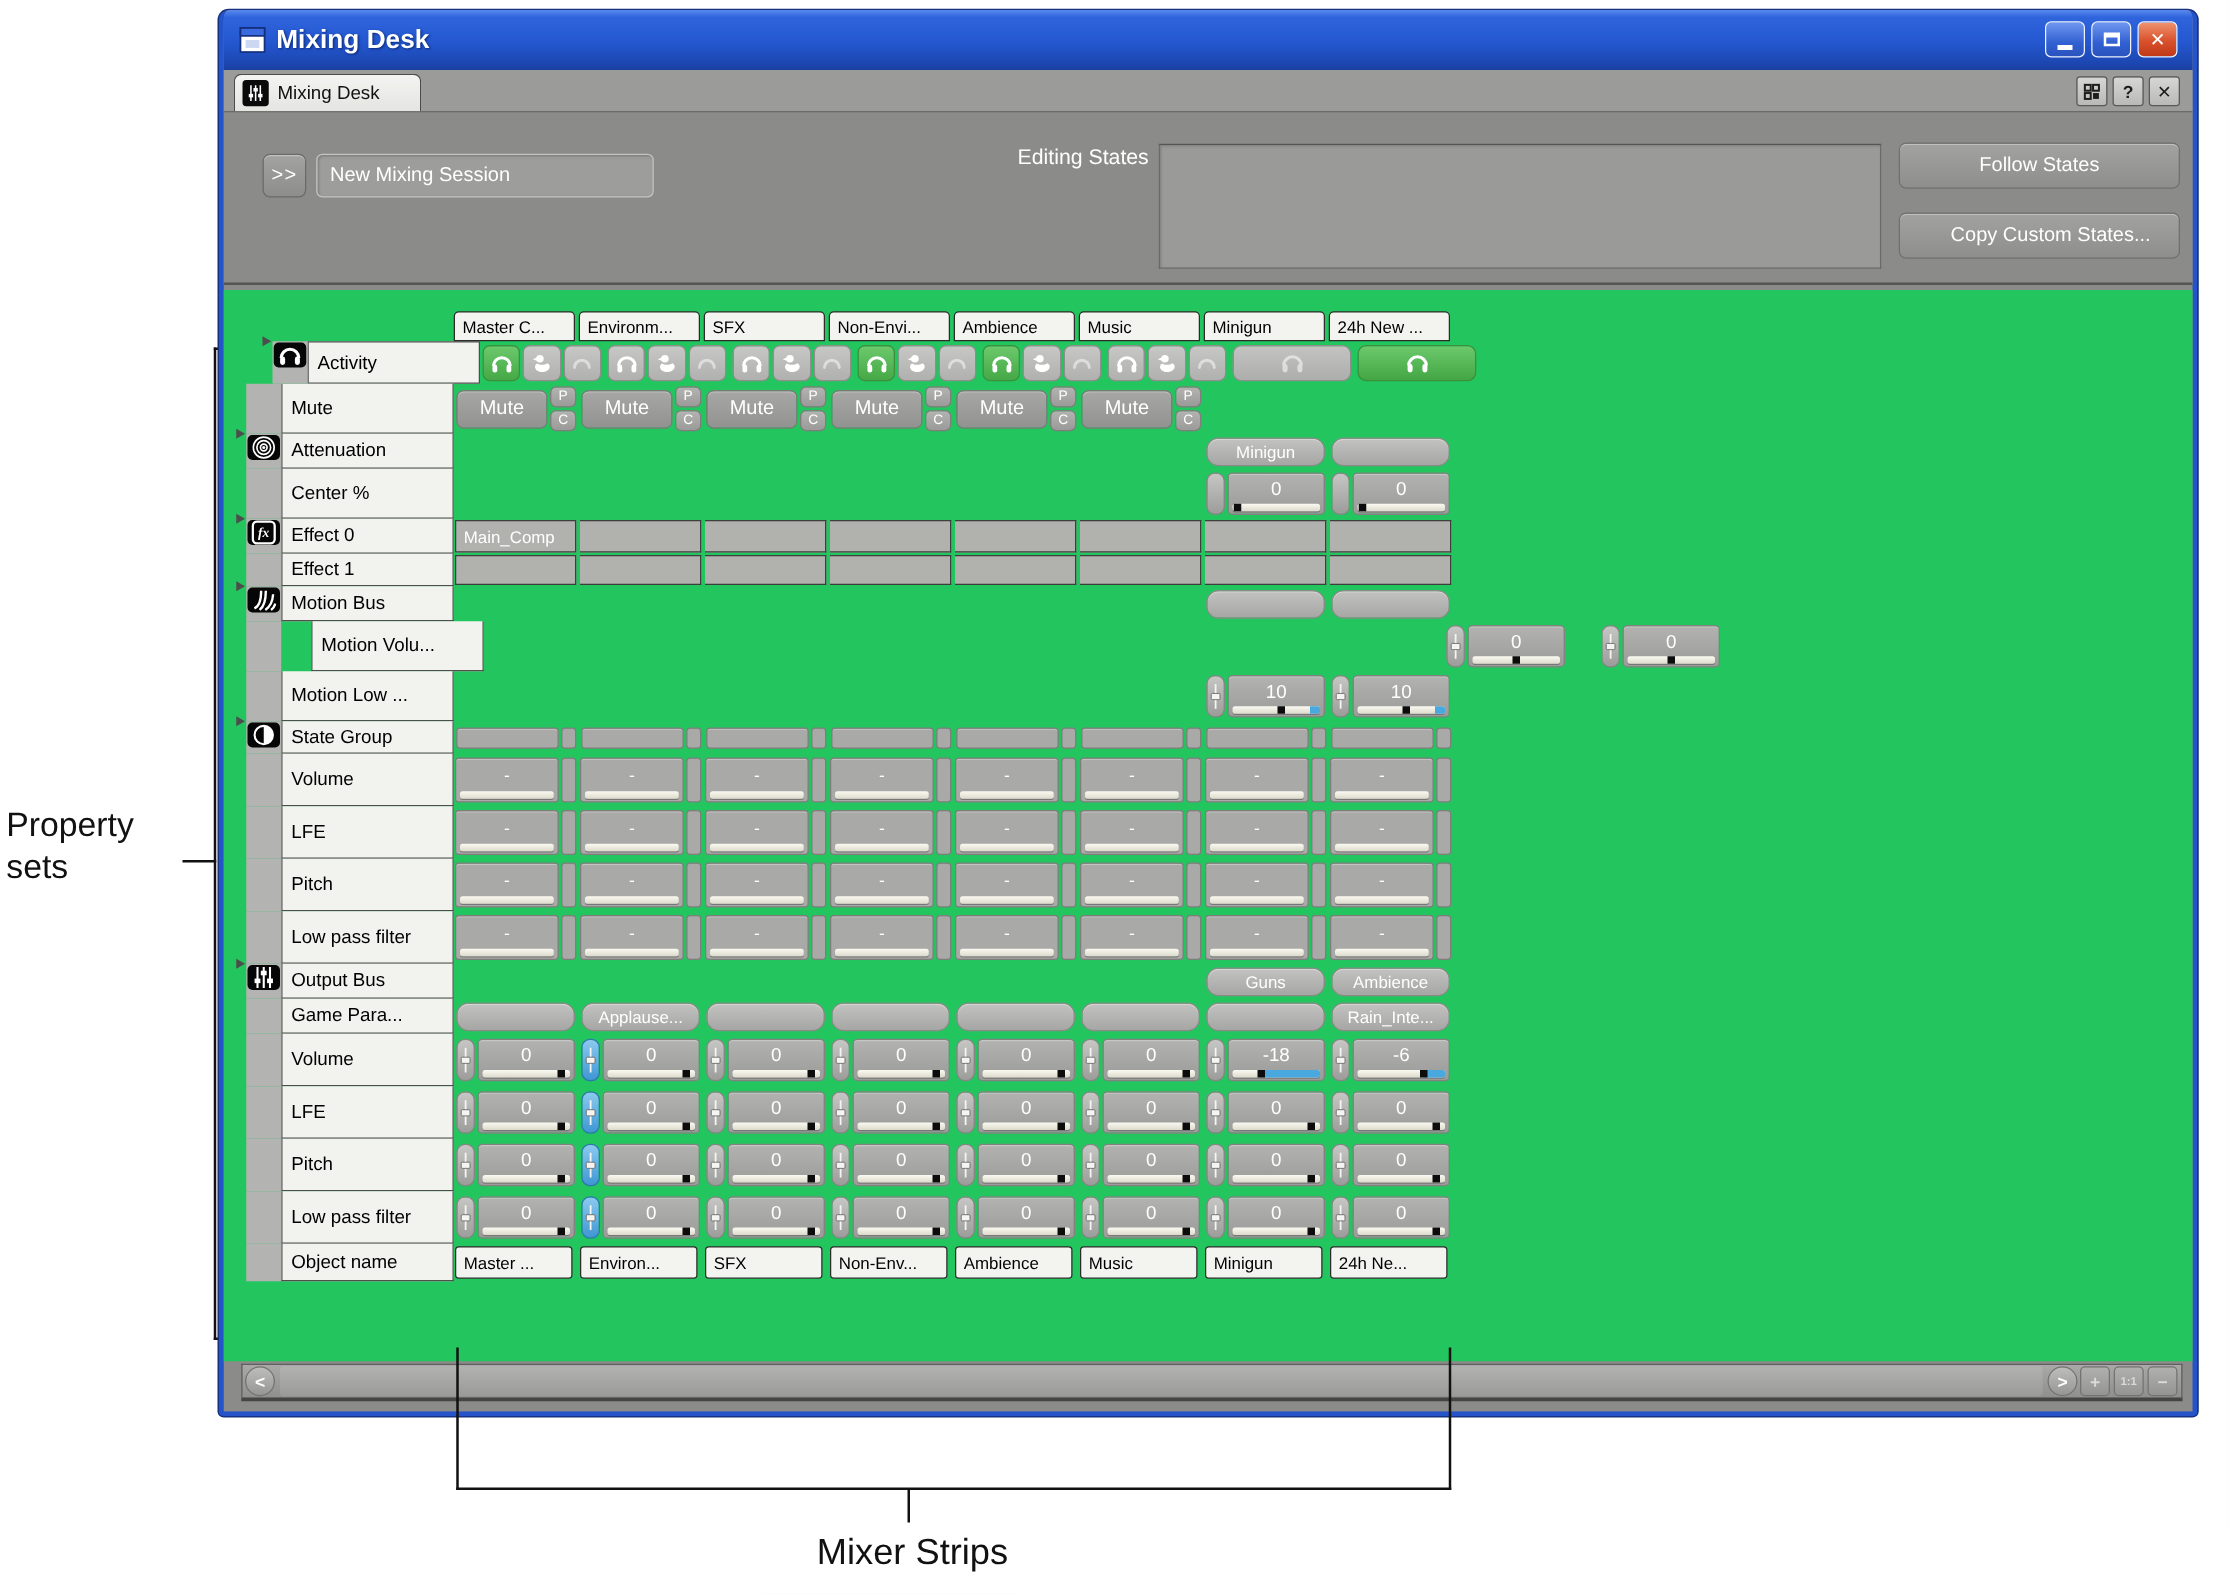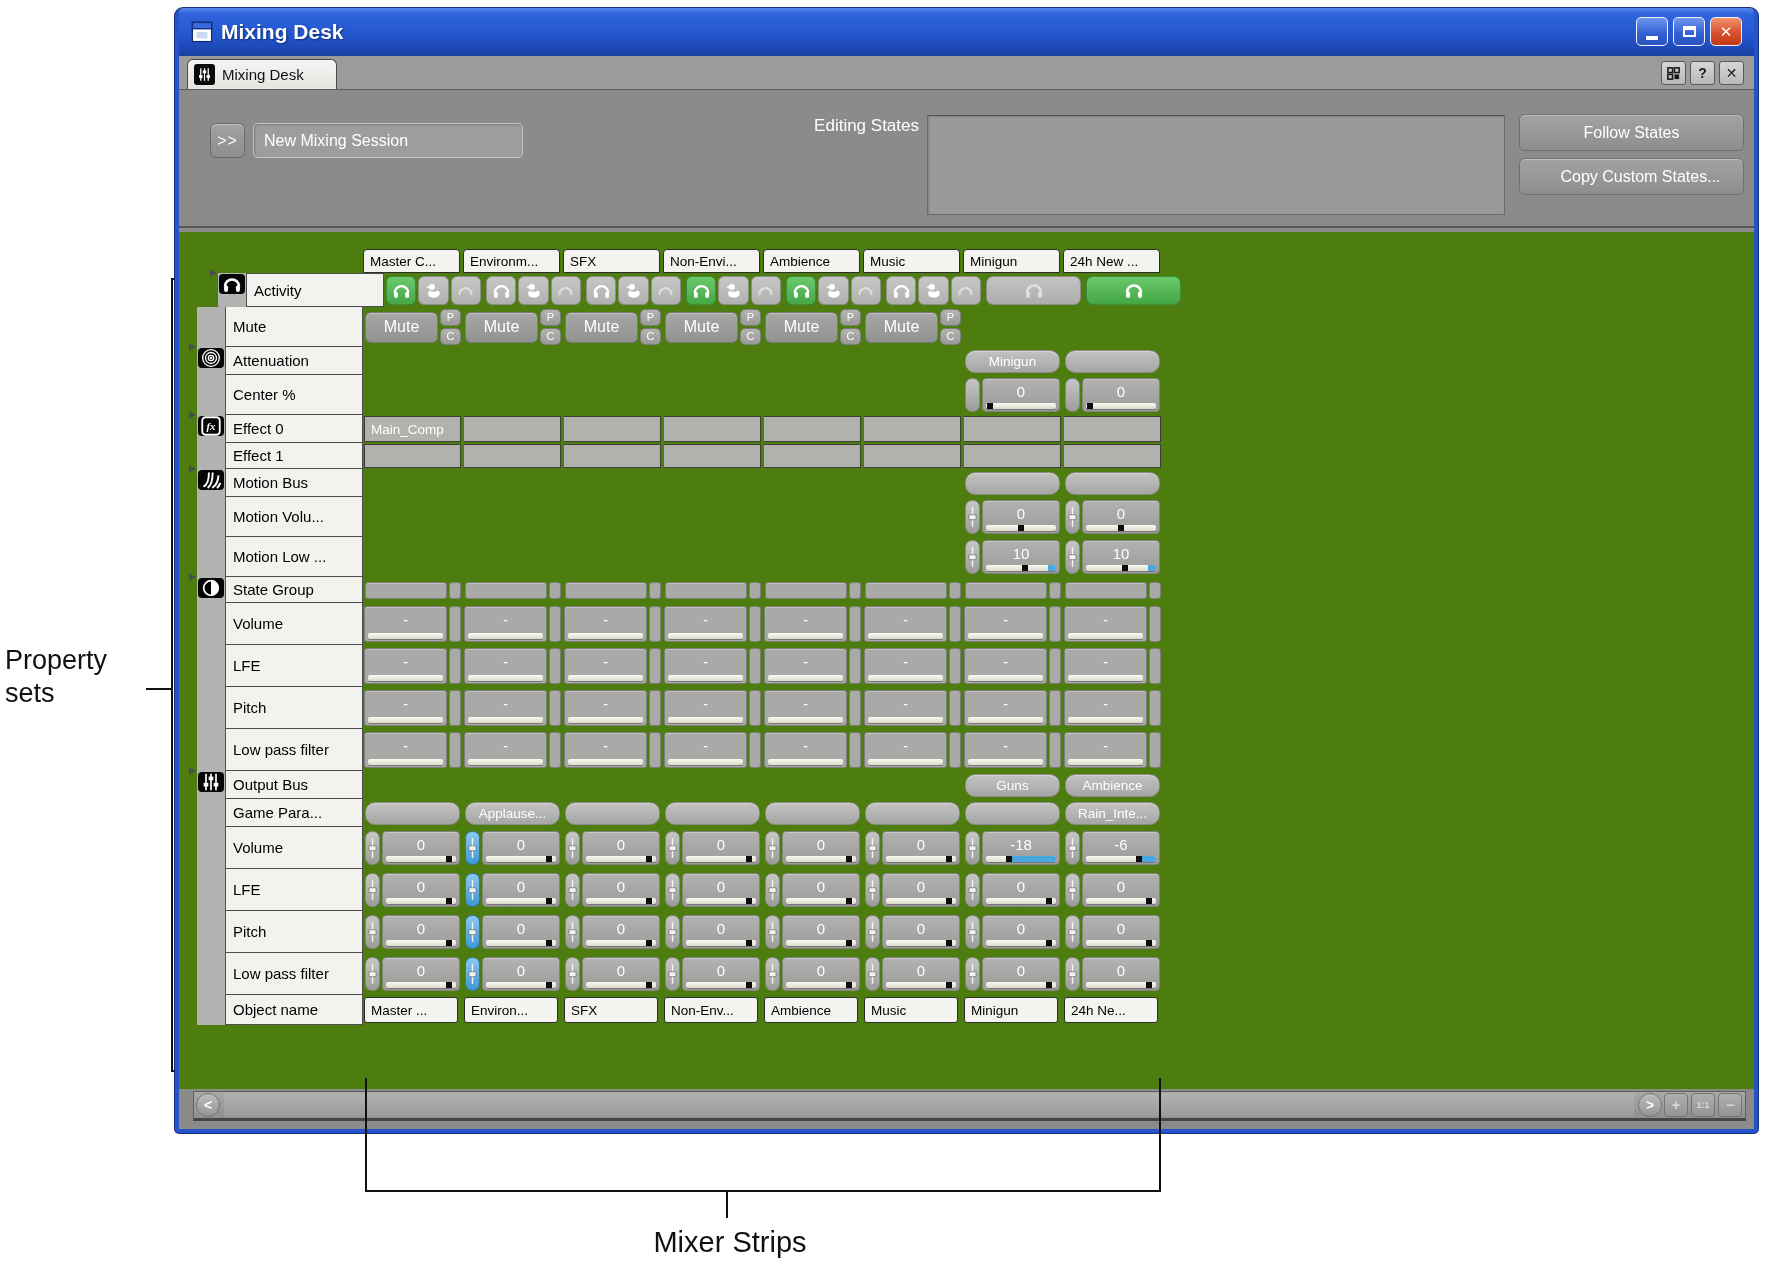--- a/index.html
+++ b/index.html
@@ -51,24 +51,24 @@
                 background:#9d9d9b;border:1px solid #c4c4c2;box-shadow:inset 1px 1px 2px #7a7a78;
                 color:#fff;font-size:16px;padding:0 10px;outline:none;font-family:inherit;}
   .editlabel{position:absolute;left:580px;top:26px;width:160px;text-align:right;color:#fff;font-size:17px;}
   .statesbox{position:absolute;left:748px;top:25px;width:578px;height:100px;background:#9a9a98;
              border:1px solid #6a6a68;border-top-color:#555;box-shadow:inset 1px 1px 2px #808080;}
   .tbbtn{position:absolute;left:1340px;width:225px;height:37px;border-radius:6px;
          background:linear-gradient(#a2a2a0,#8e8e8c);border:1px solid #707070;
          box-shadow:inset 0 1px 0 #bfbfbd;color:#fff;font-size:16px;
          display:flex;align-items:center;justify-content:center;white-space:nowrap;}
   .tbbtn.follow{top:24px;}
-  .tbbtn.copy{top:68px;padding-left:18px;}
+  .tbbtn.copy{top:80px;padding-left:18px;}
 
   
-  .gridarea{position:absolute;left:0;right:0;top:224px;bottom:40px;background:#4d7c0f;overflow:hidden;text-decoration:underline;}
+  .gridarea{position:absolute;left:0;right:0;top:224px;bottom:40px;background:#22c55e;overflow:hidden;text-decoration:underline;}
   #grid-rows{position:absolute;left:18px;top:15px;display:flex;flex-direction:column;}
   .grow{display:flex;align-items:stretch;}
   .iconcell{width:28px;background:#b3b3b1;border-right:1px solid #77777 5;position:relative;flex:0 0 auto;}
   .grow.sec .iconcell:before{content:"";position:absolute;left:-8px;top:-4px;
       border-left:7px solid #4d4d4b;border-top:4px solid transparent;border-bottom:4px solid transparent;}
   .secicon{position:absolute;top:1px;left:1px;width:26px;height:20px;background:#060606;border-radius:4px;
            display:flex;align-items:center;justify-content:center;}
   .secicon svg{width:20px;height:20px;}
   .rowlabel{width:138px;background:#f2f2ef;border:1px solid #4e4e4c;border-top:none;color:#000;
             font-size:15px;display:flex;align-items:center;padding-left:7px;flex:0 0 auto;white-space:nowrap;overflow:hidden;}
@@ -682,21 +682,21 @@
               <div class="pill">
                 <span></span>
               </div>
             </div>
             <div class="scell">
               <div class="pill">
                 <span></span>
               </div>
             </div>
           </div>
-          <div class="grow" style="height: 40px;">
+          <div class="grow" style="height: 40px; gap: 24px;">
             <div class="iconcell"></div>
             <div class="rowlabel">
               <span>Motion Volu...</span>
             </div>
             <div class="scell"></div>
             <div class="scell"></div>
             <div class="scell"></div>
             <div class="scell"></div>
             <div class="scell"></div>
             <div class="scell"></div>

